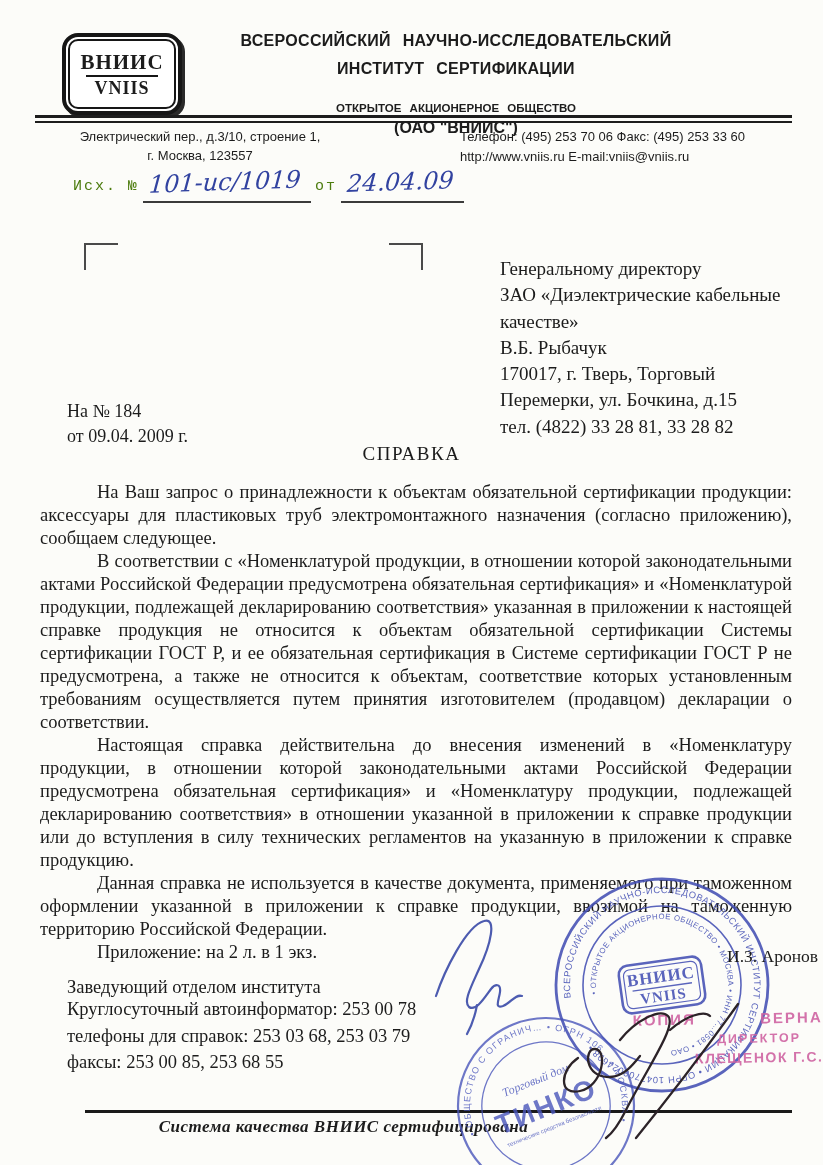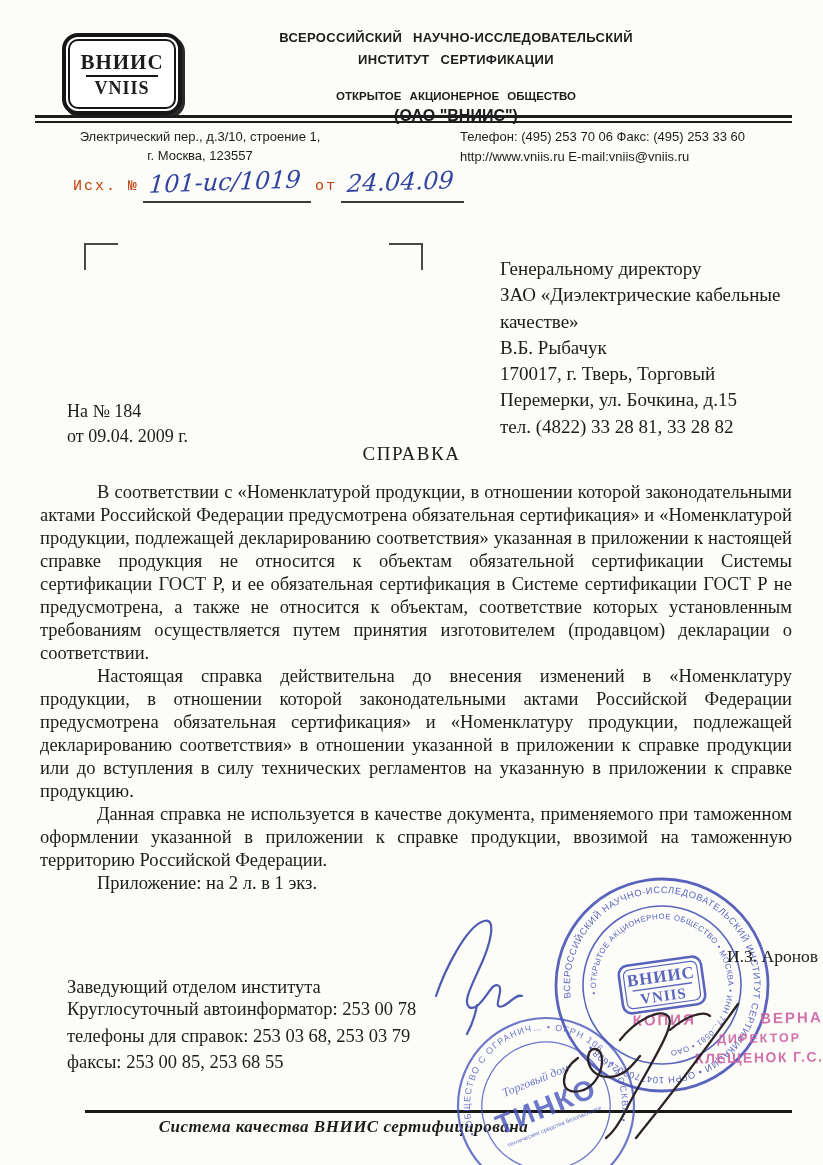--- a/index.html
+++ b/index.html
@@ -18,38 +18,38 @@
     position:absolute; inset:2px; border:2px solid #161616; border-radius:10px;
     display:flex; flex-direction:column; align-items:center; justify-content:center;
   }
   .logo-ru{font-weight:bold; font-size:21px; letter-spacing:1px; line-height:22px;}
   .logo-line{width:72px; border-top:2px solid #161616; margin:2px 0;}
   .logo-en{font-weight:bold; font-size:18px; letter-spacing:1px; line-height:19px;}
   .org-title{
     position:absolute; left:222px; top:27px; width:468px; text-align:center;
     font-family:"Liberation Sans", sans-serif; font-weight:bold;
   }
-  .org-t1,.org-t2{font-size:13px; line-height:22px; letter-spacing:.3px; word-spacing:7px;}
+  .org-t1,.org-t2{font-size:16px; line-height:28px; letter-spacing:.3px; word-spacing:7px;}
   .org-t3{font-size:11.5px; line-height:14px; margin-top:18px; word-spacing:5px;}
   .org-t4{font-size:16px; line-height:20px; margin-top:3px;}
   .rule-double{
     position:absolute; left:35px; top:115px; width:757px; height:3px;
     border-top:3px solid #1d1d1d; border-bottom:2px solid #1d1d1d;
   }
   .addr{
     position:absolute; left:50px; top:127px; width:300px; text-align:center;
     font-family:"Liberation Sans", sans-serif; font-size:13px; line-height:19px;
   }
   .contacts{
     position:absolute; left:460px; top:127px; width:345px;
     font-family:"Liberation Sans", sans-serif; font-size:13px; line-height:20px;
   }
   
   .outgoing{position:absolute; left:73px; top:168px; display:flex; align-items:baseline;}
-  .typed{font-family:"Liberation Mono", monospace; font-size:15px; letter-spacing:2px; color:#c2410c;}
+  .typed{font-family:"Liberation Mono", monospace; font-size:15px; letter-spacing:2px; color:#4d7c0f;}
   .hw{
     display:inline-block; font-family:"DejaVu Serif", serif; font-style:italic;
     color:#3243a0; font-size:24px; transform:rotate(-2deg) skewX(-6deg);
   }
   .uline{border-bottom:2px solid #3b3b3b; padding:0 10px 5px 6px; margin:0 4px;}
   
   .corner-l{position:absolute; left:84px; top:243px; width:32px; height:25px;
     border-left:2px solid #4a4a4a; border-top:2px solid #4a4a4a;}
   .corner-r{position:absolute; left:389px; top:243px; width:32px; height:25px;
     border-right:2px solid #4a4a4a; border-top:2px solid #4a4a4a;}
@@ -138,20 +138,21 @@
   </div>
 
   <div class="ref">
     <div>На № 184</div>
     <div>от 09.04. 2009 г.</div>
   </div>
 
   <div class="doc-title">СПРАВКА</div>
 
   <div class="body-text">
+    <p>На Ваш запрос о принадлежности к объектам обязательной сертификации продукции: аксессуары для пластиковых труб электромонтажного назначения (согласно приложению), сообщаем следующее.</p>
     <p>В соответствии с «Номенклатурой  продукции, в отношении которой законодательными актами Российской Федерации предусмотрена обязательная сертификация» и «Номенклатурой продукции, подлежащей декларированию соответствия» указанная в приложении к настоящей справке продукция не относится к объектам обязательной сертификации Системы сертификации ГОСТ Р, и ее обязательная сертификация в Системе  сертификации ГОСТ Р не предусмотрена, а также не относится к объектам, соответствие которых установленным требованиям осуществляется путем принятия  изготовителем  (продавцом) декларации о соответствии.</p>
     <p>Настоящая справка действительна до внесения изменений в «Номенклатуру продукции, в отношении которой законодательными актами Российской Федерации предусмотрена обязательная сертификация» и «Номенклатуру продукции, подлежащей декларированию соответствия» в отношении указанной в приложении к справке продукции или до вступления в силу технических регламентов на указанную в приложении к справке продукцию.</p>
     <p>Данная справка не используется в качестве документа, применяемого при таможенном оформлении указанной в приложении к справке продукции, ввозимой на таможенную территорию Российской Федерации.</p>
     <p class="attachment">Приложение: на 2 л. в 1 экз.</p>
   </div>
 
   <div class="signer">Заведующий отделом института</div>
   <div class="info">
     <div>Круглосуточный автоинформатор: 253 00 78</div>
     <div>телефоны для справок: 253 03 68,  253 03 79</div>

